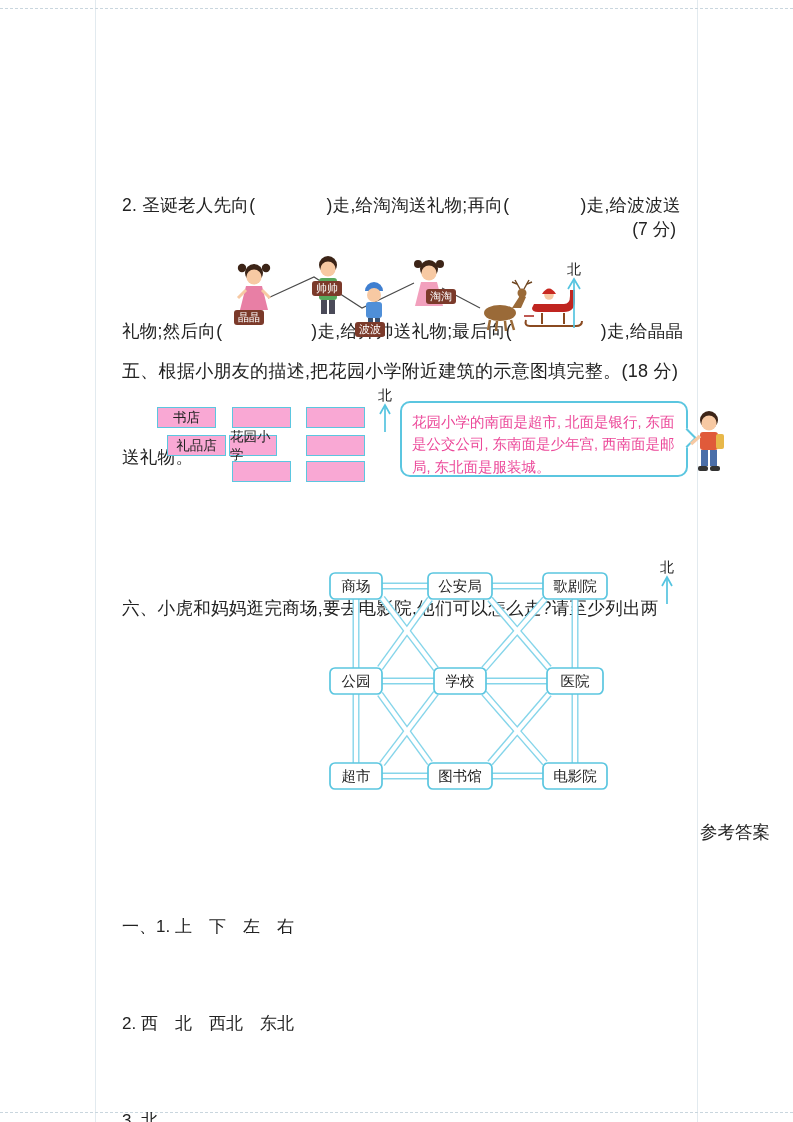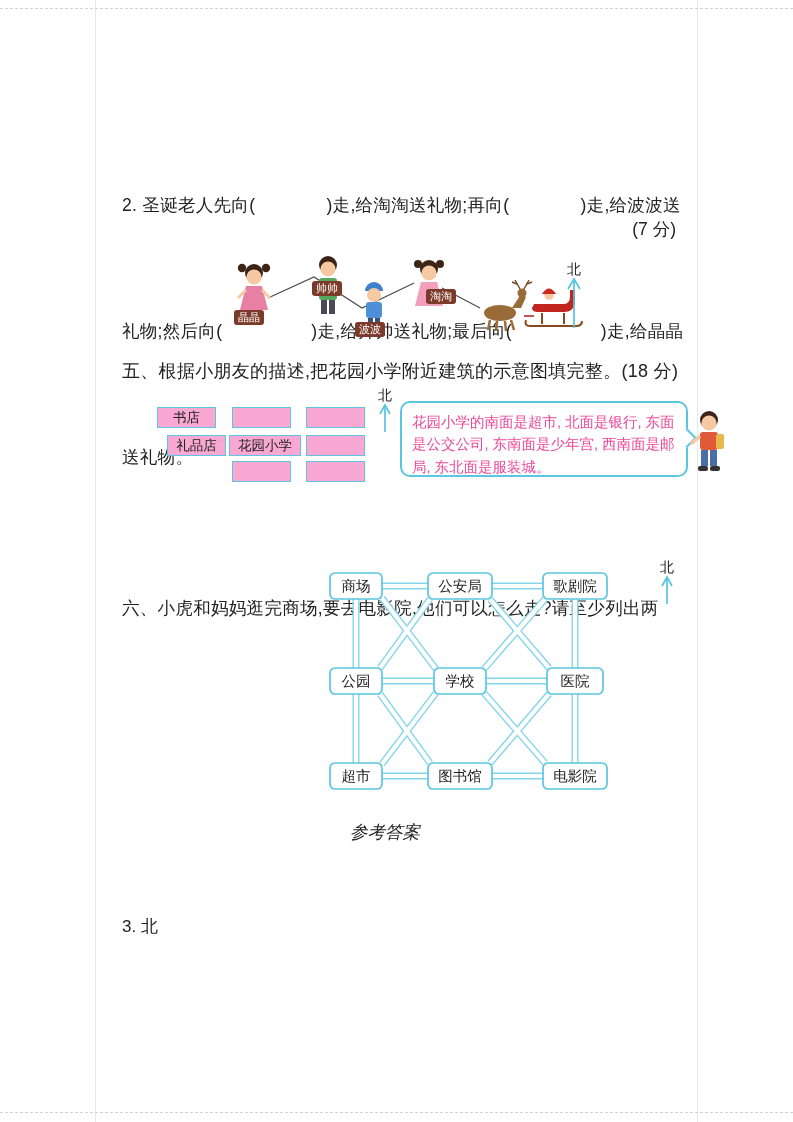--- a/index.html
+++ b/index.html
@@ -67,21 +67,21 @@
   }
 
   svg text { font-family:"Liberation Sans","DejaVu Sans",sans-serif; }
   .ntext { font-size:14px; fill:#222; text-anchor:middle; }
   .narrow { stroke:#55c4e0; stroke-width:1.7; fill:none; }
   .road { stroke:#85d5ea; stroke-width:7; fill:none; }
   .roadcore { stroke:#ffffff; stroke-width:4.2; fill:none; }
   .mbox { fill:#ffffff; stroke:#5bc6e0; stroke-width:1.7; }
   .mtext { font-size:14.5px; fill:#222; text-anchor:middle; }
 
-  .ans-title { font-size:17.5px; text-align:center; width:770px; left:0;font-style:italic; }
+  .ans-title { font-size:17.5px; text-align:right; width:770px; left:0; }
   .anslines { font-size:17px; line-height:32.2px; white-space:pre; }
 </style>
 </head>
 <body>
 
 <div class="page">
 
   <div class="edge-v" style="left:95px"></div>
   <div class="edge-v" style="left:697px"></div>
   <div class="edge-h" style="top:8px"></div>
@@ -169,21 +169,21 @@
   <div class="qtitle abs" style="left:122px;top:356px">五、根据小朋友的描述,把花园小学附近建筑的示意图填完整。(18 分)</div>
 
   <div class="b5" style="left:157px;top:407px;width:59px">
     <span>书店</span>
   </div>
   <div class="b5" style="left:232px;top:407px;width:59px"></div>
   <div class="b5" style="left:306px;top:407px;width:59px"></div>
   <div class="b5" style="left:167px;top:435px;width:59px">
     <span>礼品店</span>
   </div>
-  <div class="b5" style="left:229px;top:435px;width:72px">
+  <div class="b5" style="left:229px;top:435px;width:48px">
     <span>花园小学</span>
   </div>
   <div class="b5" style="left:306px;top:435px;width:59px"></div>
   <div class="b5" style="left:232px;top:461px;width:59px"></div>
   <div class="b5" style="left:306px;top:461px;width:59px"></div>
 
   <svg class="abs" style="left:372px;top:386px" width="26" height="48" viewBox="0 0 26 48">
     <text x="13" y="14" class="ntext">北</text>
     <line x1="13" y1="46" x2="13" y2="20" class="narrow"></line>
     <path d="M8,28 L13,19 L18,28" class="narrow"></path>
@@ -274,19 +274,21 @@
     </g>
     <g>
       <text x="342" y="16" class="ntext">北</text>
       <line x1="342" y1="48" x2="342" y2="22" class="narrow"></line>
       <path d="M337,30 L342,21 L347,30" class="narrow"></path>
     </g>
   </svg>
 
   <div class="ans-title abs" style="top:820px">参考答案</div>
   <div class="anslines abs" style="left:122px;top:847px">
+    <div>一、1. 上　下　左　右</div>
+    <div>2. 西　北　西北　东北</div>
     <div>3. 北</div>
     
     
     
   </div>
 
 </div>
 
 </body></html>

